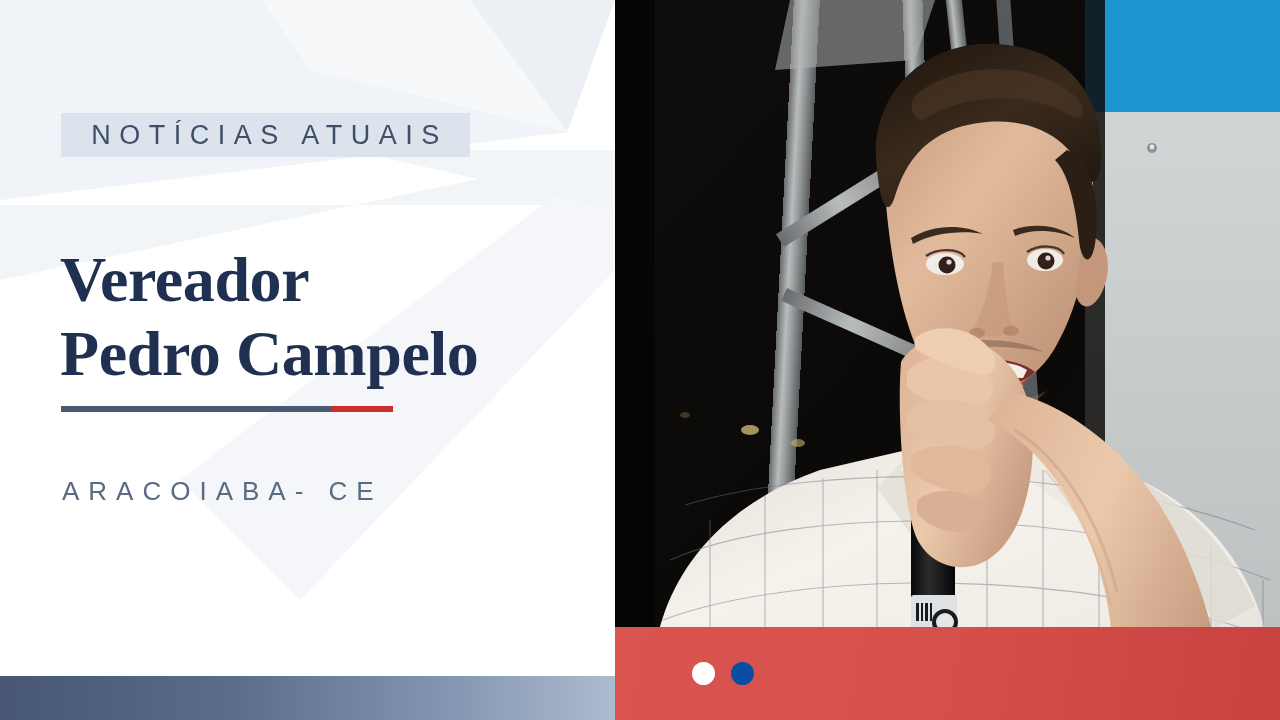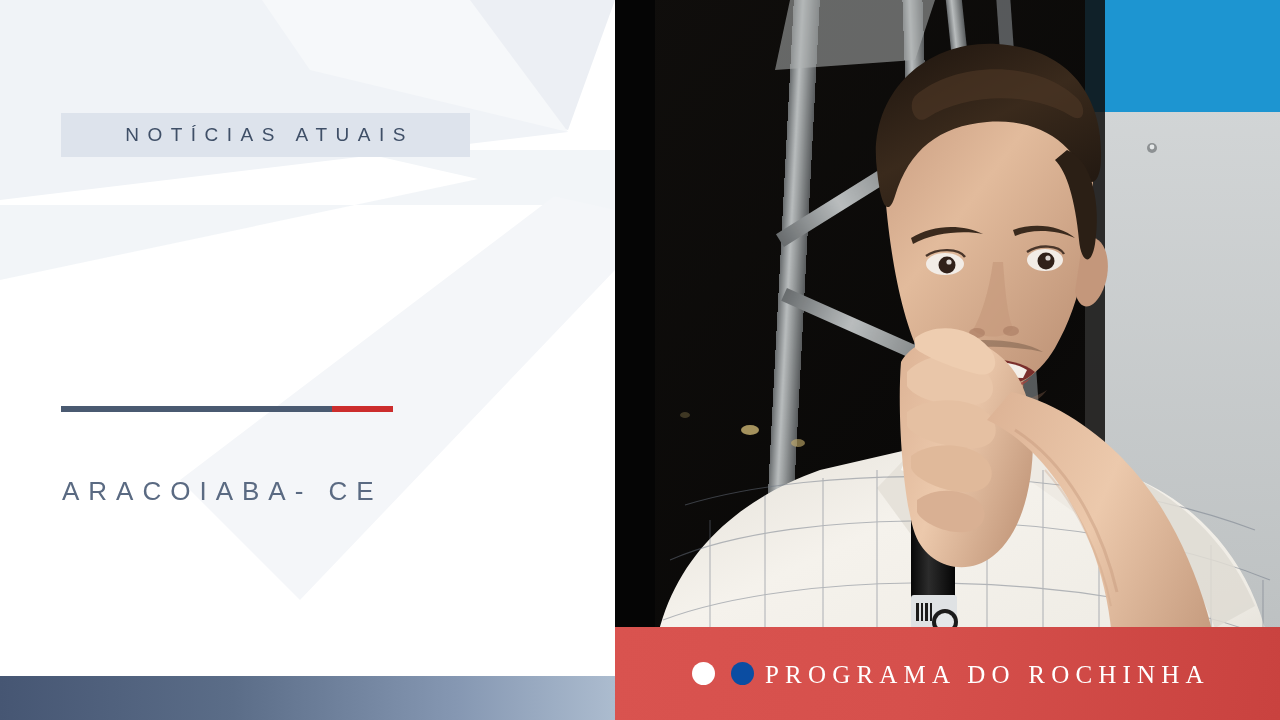--- a/index.html
+++ b/index.html
@@ -15,21 +15,21 @@
   #bg-tri-a { left:0; top:0; width:615px; height:460px; }
   #bg-tri-b { left:0; top:150px; width:615px; height:570px; }
 
   
   #eyebrow-badge {
     position:absolute; left:61px; top:113px; width:409px; height:44px;
     background:#dde3ec; display:flex; align-items:center; justify-content:center;
   }
   #eyebrow-label {
     font-family:"Liberation Sans", sans-serif;
-    font-size:19px; font-weight:400; letter-spacing:8.5px;
+    font-size:27px; font-weight:400; letter-spacing:8.5px;
     color:#3f4f67; white-space:nowrap; text-indent:8px;
   }
 
   
   #headline { position:absolute; left:60px; top:243px; width:560px; }
   .headline-line {
     font-family:"Liberation Serif", serif;
     font-size:64px; font-weight:700; line-height:74px;
     color:#1f3050; letter-spacing:-0.4px; white-space:nowrap;
   }
@@ -90,20 +90,24 @@
     <svg class="bg-shape" id="bg-tri-b" viewBox="0 0 615 570" preserveAspectRatio="none">
       <polygon points="0,55 615,55 615,0 0,130" fill="#eef1f5" opacity="0.75"></polygon>
       <polygon points="180,330 615,0 615,120 300,450" fill="#f4f6f9"></polygon>
       <polygon points="350,0 615,0 615,60" fill="#f2f5f8"></polygon>
     </svg>
 
     <div id="eyebrow-badge">
       <span id="eyebrow-label">NOTÍCIAS ATUAIS</span>
     </div>
 
+    <div id="headline">
+      <div class="headline-line">Vereador</div>
+      <div class="headline-line">Pedro Campelo</div>
+    </div>
 
     <div id="headline-rule">
       <div id="rule-navy"></div>
       <div id="rule-red"></div>
     </div>
 
     <div id="location-label">ARACOIABA- CE</div>
 
     <div id="bottom-gradient-bar"></div>
   </div>
@@ -306,16 +310,15 @@
         <rect x="0" y="0" width="665" height="720" fill="none"></rect>
       </g>
     </svg>
   </div>
 
   <div id="program-banner">
     <div id="banner-dots">
       <span class="dot" id="dot-white"></span>
       <span class="dot" id="dot-blue"></span>
     </div>
-    <div id="program-label">PROGRAMA DO ROCHINHA</div>
   </div>
 
 </div>
 
 </body></html>

